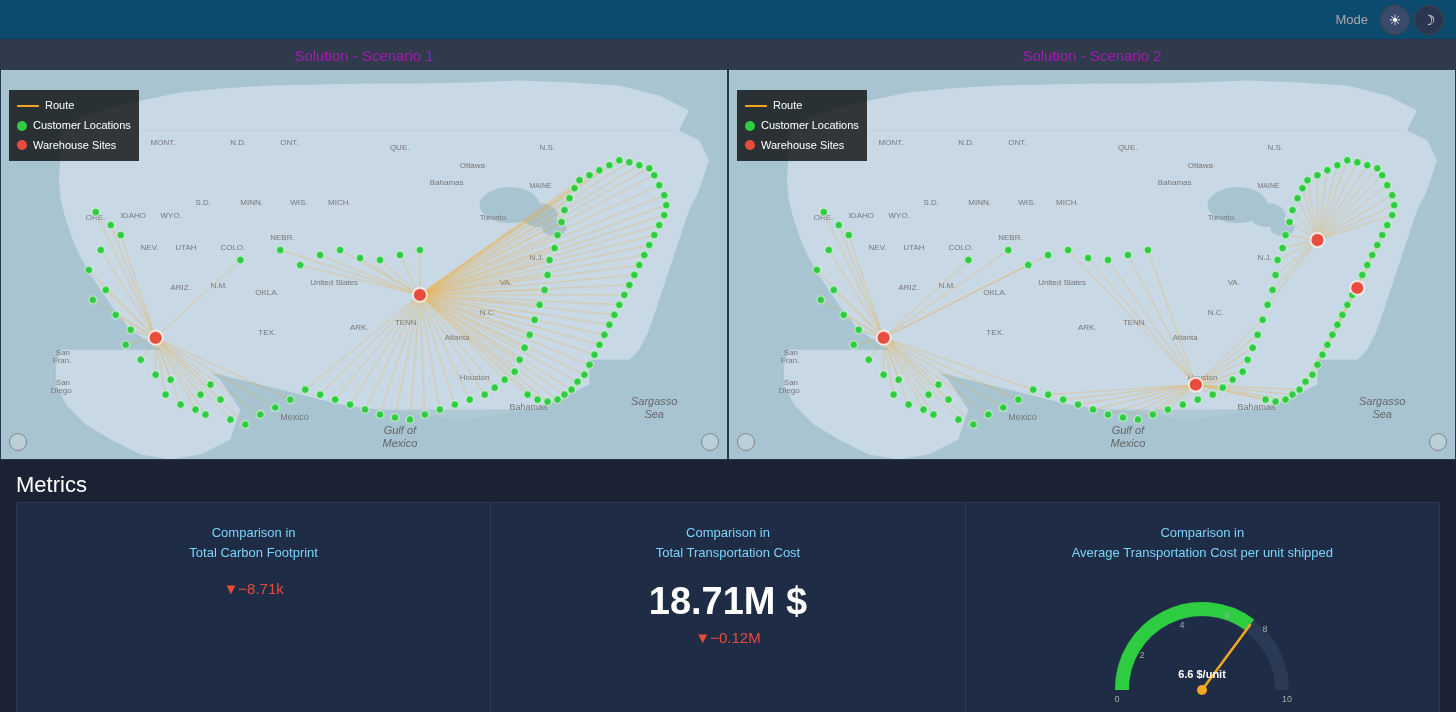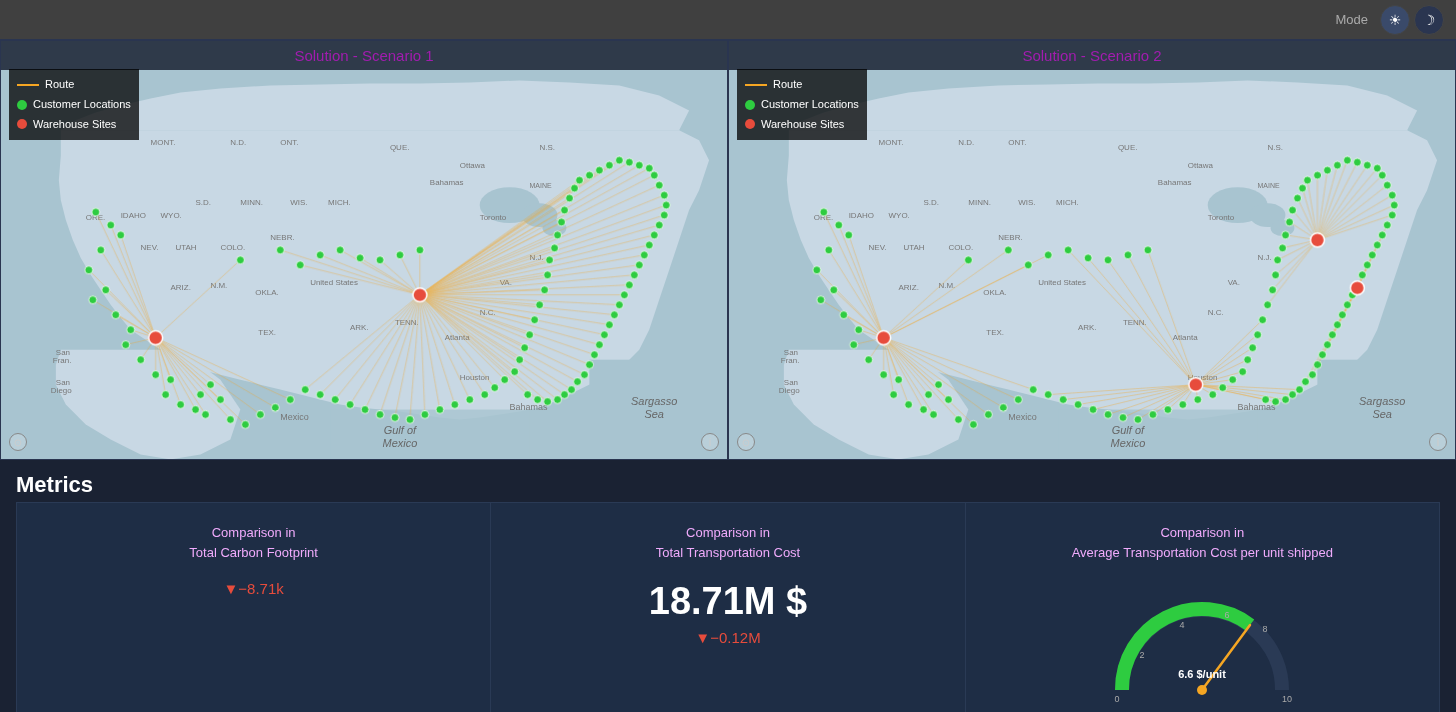--- a/index.html
+++ b/index.html
@@ -7,21 +7,21 @@
       background: #1a2233;
       color: #fff;
       font-family: Arial, sans-serif;
       width: 1456px;
       min-height: 712px;
       overflow-x: hidden;
     }
 
     
     .top-bar {
-      background: #404040;
+      background: #0c4a6e;
       height: 40px;
       display: flex;
       align-items: center;
       justify-content: flex-end;
       padding: 0 12px;
       border-bottom: 1px solid #2a3550;
     }
     .mode-label {
       color: #aaa;
       font-size: 13px;
@@ -65,21 +65,21 @@
       right: 0;
       text-align: center;
       background: rgba(26,34,51,0.85);
       color: #a21caf;
       font-size: 15px;
       padding: 6px 0;
       z-index: 10;
     }
     .map-legend {
       position: absolute;
-      top: 28px;
+      top: 49px;
       left: 8px;
       background: rgba(0,0,0,0.75);
       color: #fff;
       font-size: 11px;
       padding: 6px 8px;
       z-index: 10;
       line-height: 1.8;
     }
     .legend-item {
       display: flex;
@@ -134,21 +134,21 @@
       z-index: 10;
     }
 
     
     .metrics-section {
       background: #1a2233;
       padding: 12px 16px 0 16px;
     }
     .metrics-title {
       font-size: 22px;
-      font-weight: bold;
+      font-weight: normal;
       color: #fff;
       margin-bottom: 4px;
     }
     .metrics-subtitle {
       font-size: 13px;
       color: #aaa;
       margin-bottom: 16px;
     }
     .metrics-subtitle .highlight-red {
       color: #e74c3c;
@@ -168,21 +168,21 @@
       display: flex;
       flex-direction: column;
       align-items: center;
       min-height: 200px;
     }
     .metric-card:not(:last-child) {
       border-right: none;
     }
     .metric-card-title {
       font-size: 13px;
-      color: #f0abfc;
+      color: #7dd3fc;
       text-align: center;
       line-height: 1.5;
       margin-bottom: 18px;
     }
     .metric-main-value {
       font-size: 38px;
       font-weight: bold;
       color: #fff;
       margin-bottom: 6px;
     }

